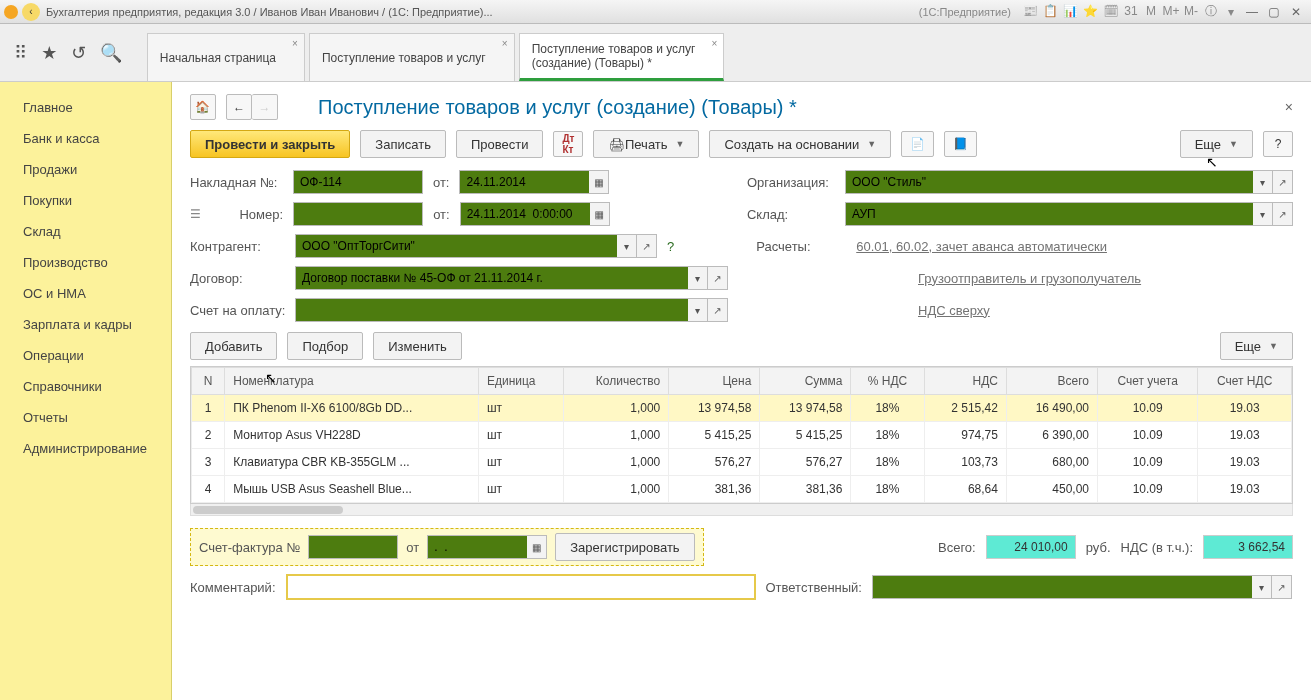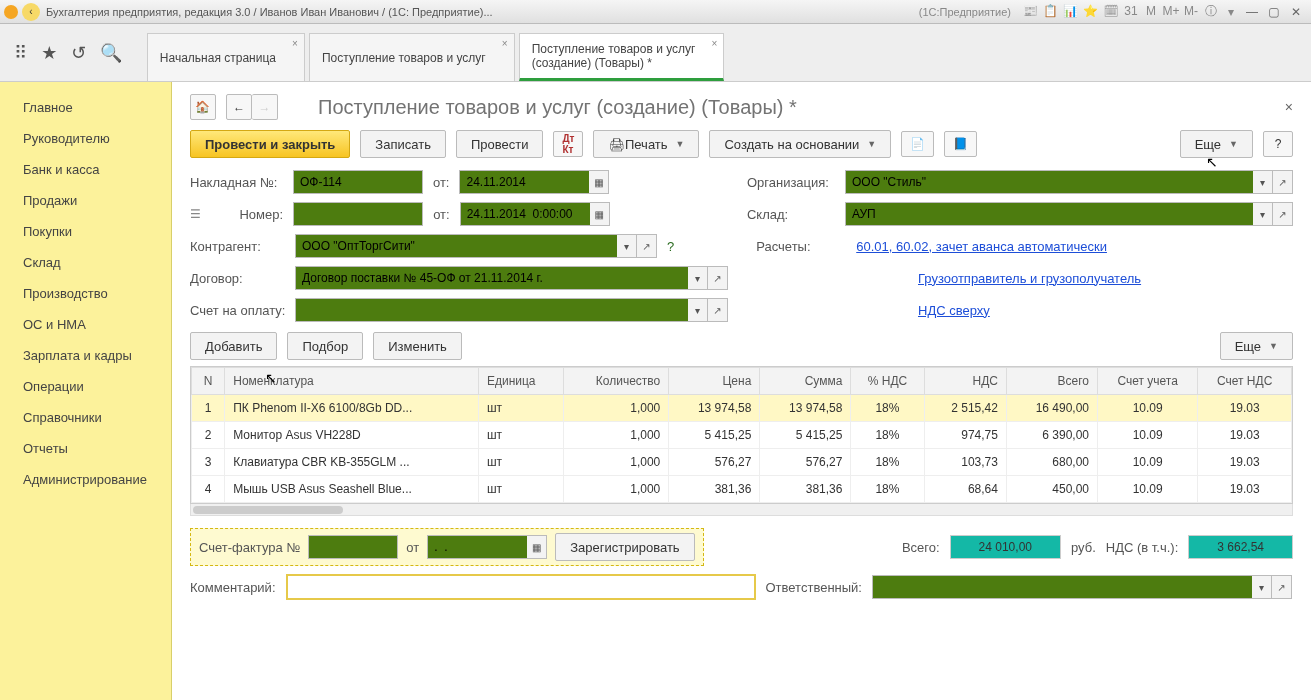--- a/index.html
+++ b/index.html
@@ -18,48 +18,48 @@
 .tab { height:48px; border:1px solid #ccc; border-bottom:none; background:#f5f5f5; padding:6px 28px 6px 12px; margin-right:4px; font-size:12px; color:#444; display:flex; flex-direction:column; justify-content:center; position:relative; min-width:150px; cursor:pointer; }
 .tab.active { background:#fff; border-bottom:3px solid #2e9e3e; }
 .tab .close { position:absolute; top:4px; right:6px; font-size:10px; color:#888; cursor:pointer; }
 .content { display:flex; height: calc(100% - 82px); }
 .sidebar { width:172px; background:#fcf29b; border-right:1px solid #d8cf6a; padding:10px 0; }
 .sidebar div { padding:8px 23px; color:#444; font-size:13px; cursor:pointer; }
 .main { flex:1; background:#fff; padding:12px 18px; overflow:auto; position:relative; }
 .hdr-row { display:flex; align-items:center; gap:10px; margin-bottom:10px; }
 .icon-btn { border:1px solid #bbb; background:#f7f7f7; height:26px; min-width:30px; padding:0 8px; display:inline-flex; align-items:center; justify-content:center; cursor:pointer; border-radius:2px; font-size:12px; }
 .icon-btn.small { min-width:26px; padding:0 4px; }
-.page-title { font-size:20px; color:#737373; margin-left:30px; }
+.page-title { font-size:20px; color:#0369a1; margin-left:30px; }
 .page-close { margin-left:auto; font-size:14px; color:#666; cursor:pointer; }
 .toolbar { display:flex; gap:10px; align-items:center; margin-bottom:12px; flex-wrap:wrap; }
 .btn { border:1px solid #bbb; background:#f3f3f3; height:28px; padding:0 14px; display:inline-flex; align-items:center; cursor:pointer; border-radius:2px; font-size:13px; white-space:nowrap; }
 .btn.primary { background:linear-gradient(#ffe87a,#f7c423); border:1px solid #d4a813; font-weight:bold; }
 .btn .arrow { margin-left:8px; font-size:9px; color:#666; }
 .form-row { display:flex; align-items:center; gap:10px; margin-bottom:8px; }
 .lbl { color:#555; font-size:13px; white-space:nowrap; }
 .input { border:1px solid #bbb; height:24px; padding:0 6px; font-size:12px; background:#4d7c0f; }
 .input-group { display:flex; align-items:stretch; }
 .input-group .input { border-right:none; }
 .input-group .ig-btn { border:1px solid #bbb; border-left:none; width:20px; background:#f3f3f3; display:flex; align-items:center; justify-content:center; font-size:10px; cursor:pointer; color:#555; }
 .input-group .ig-btn + .ig-btn { border-left:none; }
-.link { color:#1d4ed8; text-decoration:underline; cursor:pointer; font-size:13px; }
+.link { color:#737373; text-decoration:underline; cursor:pointer; font-size:13px; }
 .table-toolbar { display:flex; gap:10px; margin:10px 0 6px 0; align-items:center; }
 .table-wrap { border:1px solid #ccc; overflow:auto; }
 table { width:100%; border-collapse:collapse; font-size:12px; }
 th { background:#f3f3f3; border:1px solid #ddd; padding:6px 8px; text-align:left; font-weight:normal; color:#555; }
 td { border:1px solid #eee; padding:6px 8px; }
 tr.selected td { background:#fff8c5; }
 td.r, th.r { text-align:right; }
 td.c, th.c { text-align:center; }
 .scroll-track { height:12px; background:#f0f0f0; border:1px solid #ddd; border-top:none; position:relative; }
 .scroll-thumb { position:absolute; left:2px; top:2px; height:8px; width:150px; background:#ccc; border-radius:4px; }
 .footer { margin-top:12px; display:flex; align-items:center; gap:8px; flex-wrap:wrap; }
 .sf-box { border:1px dashed #d4b813; background:#fefad0; padding:4px 8px; display:flex; gap:8px; align-items:center; }
 .totals { margin-left:auto; display:flex; gap:10px; align-items:center; }
-.total-val { border:1px solid #ccc; background:#14b8a6; padding:4px 28px; min-width:90px; text-align:right; }
+.total-val { border:1px solid #ccc; background:#5eead4; padding:4px 7px; min-width:90px; text-align:right; }
 .spacer-flex { flex:1; }
 .help-q { color:#2a6b1f; cursor:pointer; font-size:13px; }
 .comment-row { display:flex; align-items:center; gap:10px; margin-top:8px; }
 .comment-input { border:2px solid #e6c94a; height:26px; width:470px; padding:0 6px; }
 .cursor-arrow { position:absolute; font-size:14px; color:#000; pointer-events:none; }
 </style>
 </head>
 <body>
 
 <div class="titlebar">
@@ -94,21 +94,20 @@
         <div>Поступление товаров и услуг</div>
         <div>(создание) (Товары) *</div>
         <span class="close">×</span>
       </div>
     </div>
 </div>
 
 <div class="content">
   <div class="sidebar" id="sidebar">
       <div>Главное</div>
-      <div>Руководителю</div>
       <div>Банк и касса</div>
       <div>Продажи</div>
       <div>Покупки</div>
       <div>Склад</div>
       <div>Производство</div>
       <div>ОС и НМА</div>
       <div>Зарплата и кадры</div>
       <div>Операции</div>
       <div>Справочники</div>
       <div>Отчеты</div>

